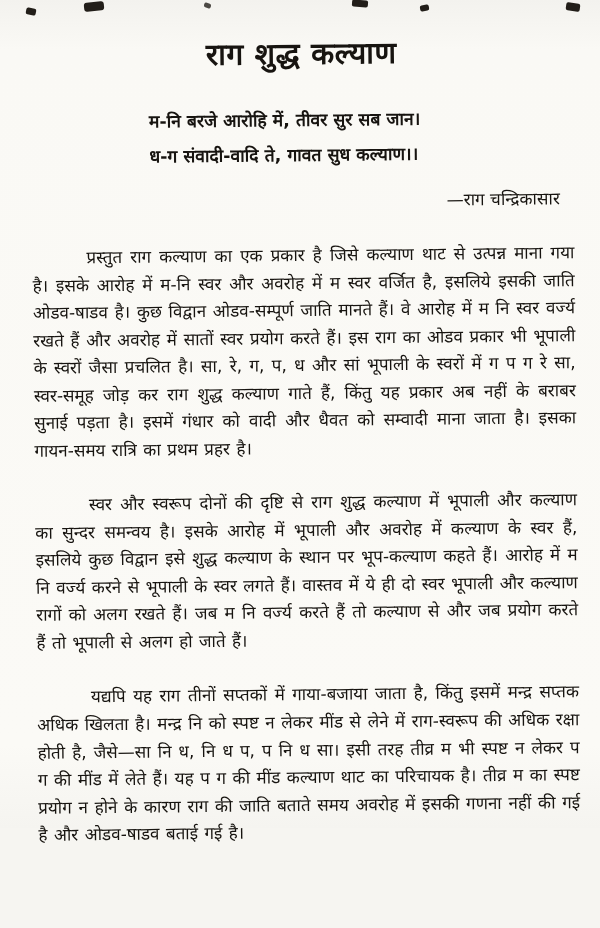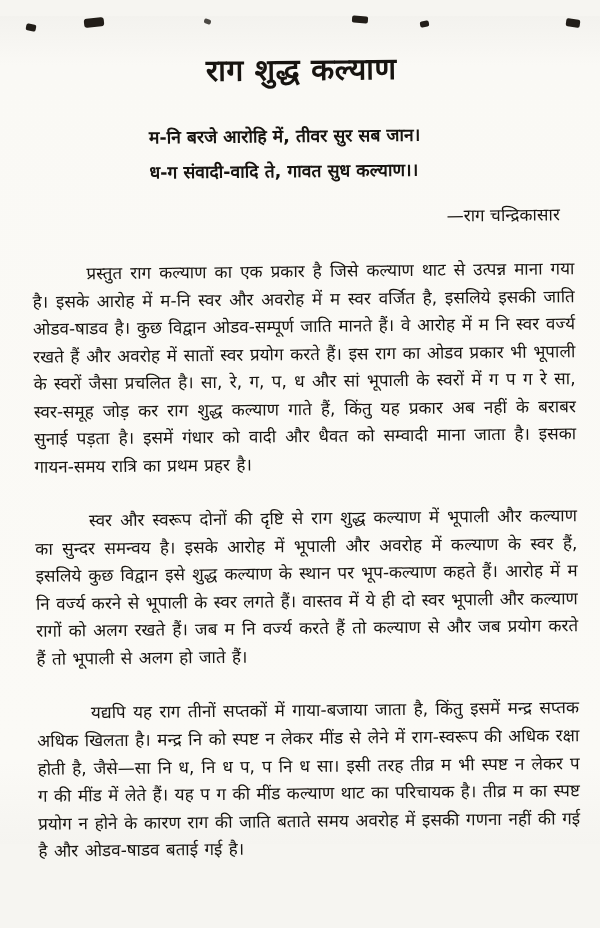--- a/index.html
+++ b/index.html
@@ -11,21 +11,20 @@
     overflow: hidden;
   }
   .page {
     position: relative;
     width: 600px;
     height: 828px;
     background: linear-gradient(180deg, #f3f2ee 0%, #faf9f5 6%, #fbfaf6 90%, #f5f4f0 100%);
     font-family: "DejaVu Sans", "Liberation Sans", sans-serif;
     color: #171410;
     box-sizing: border-box;
-    margin-top: 16px;
   }
   .scan-content {
     position: absolute;
     left: 30px;
     right: 28px;
     top: 26px;
     transform: rotate(-0.6deg);
     transform-origin: 50% 0;
   }
   .doc-title {

